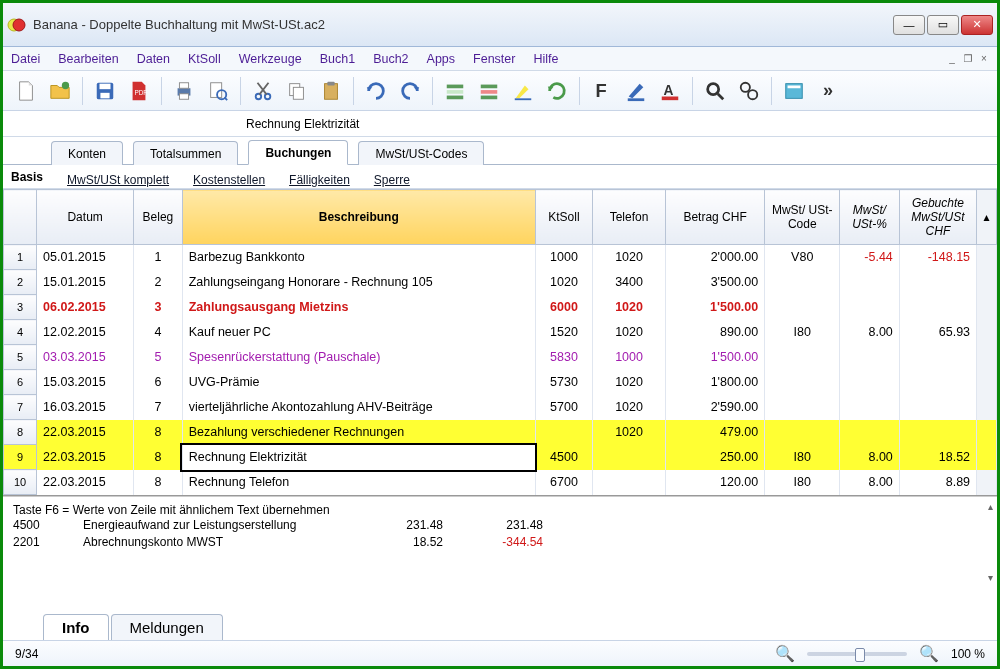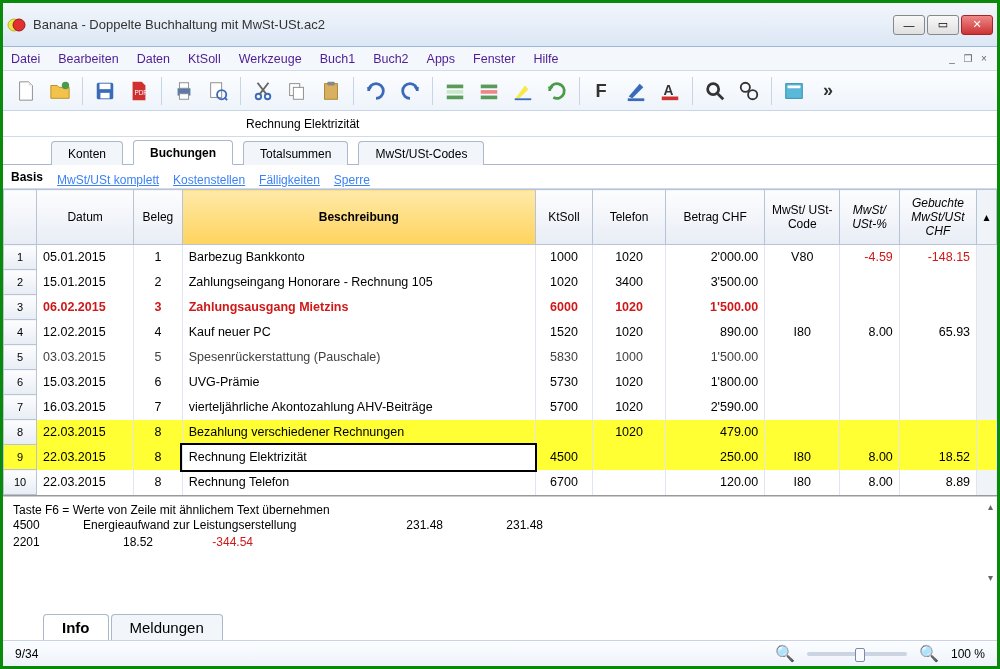--- a/index.html
+++ b/index.html
@@ -30,35 +30,35 @@
 .formulabar { height: 26px; display: flex; align-items: center; padding: 4px 8px; border-bottom: 1px solid #d0dae8; }
 .formulabar .spacer { width: 235px; }
 .formulabar input { flex: 0 0 300px; font-size: 12px; border: none; outline: none; }
 
 
 .tabs-row { height: 28px; display: flex; align-items: flex-end; padding-left: 40px; border-bottom: 1px solid #aab8cc; }
 .tab { padding: 5px 16px 4px; font-size: 12px; border: 1px solid #aab8cc; border-bottom: none; background: #f2f5fa; margin-right: 2px; border-radius: 4px 4px 0 0; cursor: pointer; position: relative; top: 1px; margin-left: 8px; }
 .tab.active { background: #fff; font-weight: bold; border-bottom: 1px solid #fff; }
 
 
-.filterbar { height: 24px; display: flex; align-items: center; padding: 0 8px; gap: 14px; font-size: 12px; border-bottom: 1px solid #d0dae8; }
+.filterbar { height: 24px; display: flex; align-items: center; padding: 0 8px; gap: 24px; font-size: 12px; border-bottom: 1px solid #d0dae8; }
 .filterbar .basis { font-weight: bold; }
-.filterbar a { color: #3b82f6; text-decoration: underline; cursor: pointer; margin-top: 6px; }
+.filterbar a { color: #0f172a; text-decoration: underline; cursor: pointer; margin-top: 6px; }
 
 
 .tablewrap { flex: 0 0 auto; overflow: hidden; border-bottom: 1px solid #999; }
 table { border-collapse: collapse; width: 100%; font-size: 12.5px; table-layout: fixed; }
 th { background: linear-gradient(#fdfdfe,#e8edf5); border: 1px solid #b8c4d6; padding: 6px 4px; font-weight: normal; font-size: 12px; text-align: center; height: 48px; }
 th.desc { background: linear-gradient(#ffe9a8,#ffd45e); font-weight: bold; }
 td { border-right: 1px solid #e0e6f0; padding: 3px 6px; height: 25px; white-space: nowrap; overflow: hidden; }
 td.num { text-align: right; }
 td.ctr { text-align: center; }
 .rownum { background: linear-gradient(#fdfdfe,#e8edf5); border: 1px solid #b8c4d6; text-align: center; width: 30px; font-size: 11px; }
 tr.red td:not(.rownum) { color: #d01818; font-weight: bold; }
-tr.green td:not(.rownum) { color: #404040; }
+tr.green td:not(.rownum) { color: #a21caf; }
 tr.yellow td:not(.rownum) { background: #ffff33; }
 tr.selected td:not(.rownum) { background: #ffff33; }
 tr.selected .rownum { background: #ffff33; }
 td.editing { background: #fff !important; outline: 2px solid #000; }
 .vscroll { width: 18px; background: #f0f3f8; }
 .neg { color: #d01818; }
 
 
 .infopanel { flex: 1; background: #fff; padding: 6px 10px 0; font-size: 12px; position: relative; border-top: 1px solid #ccc; min-height: 0; overflow: hidden; }
 .infoline { display: flex; gap: 30px; line-height: 17px; }
@@ -272,22 +272,22 @@
     <div class="tbtn" style="font-size:18px;font-weight:bold;color:#333;">»</div>
   </div>
 
   <div class="formulabar">
     <div class="spacer"></div>
     <input type="text" value="Rechnung Elektrizität" style="">
   </div>
 
   <div class="tabs-row">
     <div class="tab">Konten</div>
+    <div class="tab">Totalsummen</div>
     <div class="tab active">Buchungen</div>
-    <div class="tab">Totalsummen</div>
     <div class="tab">MwSt/USt-Codes</div>
   </div>
 
   <div class="filterbar">
     <span class="basis">Basis</span>
     <a>MwSt/USt komplett</a>
     <a>Kostenstellen</a>
     <a>Fälligkeiten</a>
     <a>Sperre</a>
   </div>
@@ -329,21 +329,21 @@
       <tbody id="tbody">
           <tr class="">
             <td class="rownum">1</td>
             <td>05.01.2015</td>
             <td class="ctr">1</td>
             <td class="">Barbezug Bankkonto</td>
             <td class="ctr">1000</td>
             <td class="ctr">1020</td>
             <td class="num">2'000.00</td>
             <td class="ctr">V80</td>
-            <td class="num neg">-4.59</td>
+            <td class="num neg">-5.44</td>
             <td class="num neg">-148.15</td>
             <td class="vscroll"></td>
           </tr>
           <tr class="">
             <td class="rownum">2</td>
             <td>15.01.2015</td>
             <td class="ctr">2</td>
             <td class="">Zahlungseingang Honorare - Rechnung 105</td>
             <td class="ctr">1020</td>
             <td class="ctr">3400</td>
@@ -464,20 +464,21 @@
   <div class="infopanel">
     <div>Taste F6 = Werte von Zeile mit ähnlichem Text übernehmen</div>
     <div class="infoline">
       <span class="c1">4500</span>
       <span class="c2">Energieaufwand zur Leistungserstellung</span>
       <span class="c3">231.48</span>
       <span class="c4">231.48</span>
     </div>
     <div class="infoline">
       <span class="c1">2201</span>
+      <span class="c2">Abrechnungskonto MWST</span>
       <span class="c3">18.52</span>
       <span class="c4 neg">-344.54</span>
     </div>
     <div class="info-tabs">
       <div class="itab active">Info</div>
       <div class="itab">Meldungen</div>
     </div>
     <div class="info-scroll">
       <span>▴</span>
       <span>▾</span>

